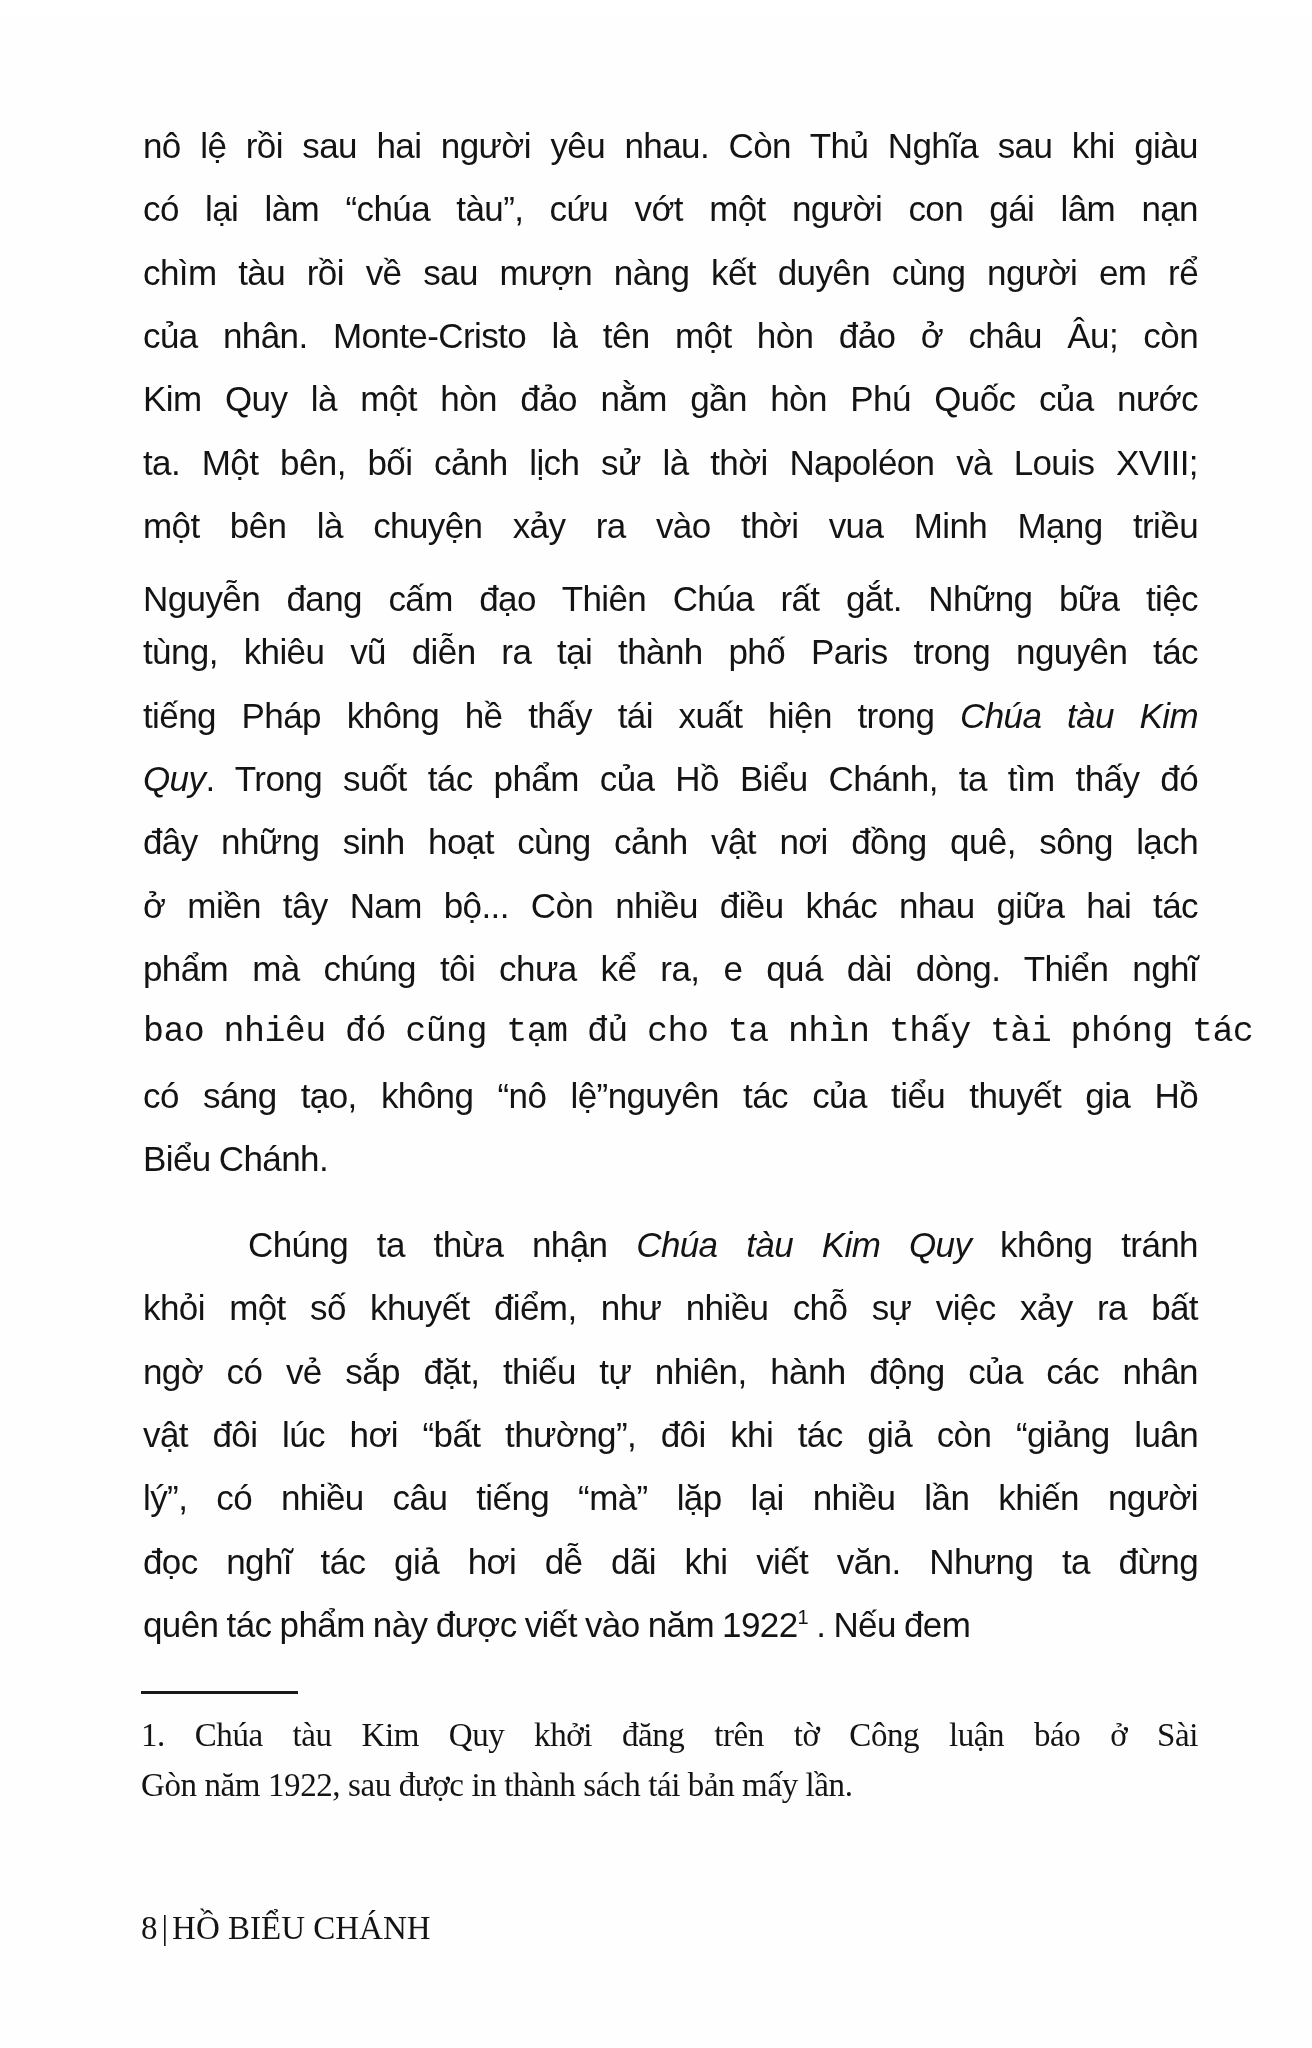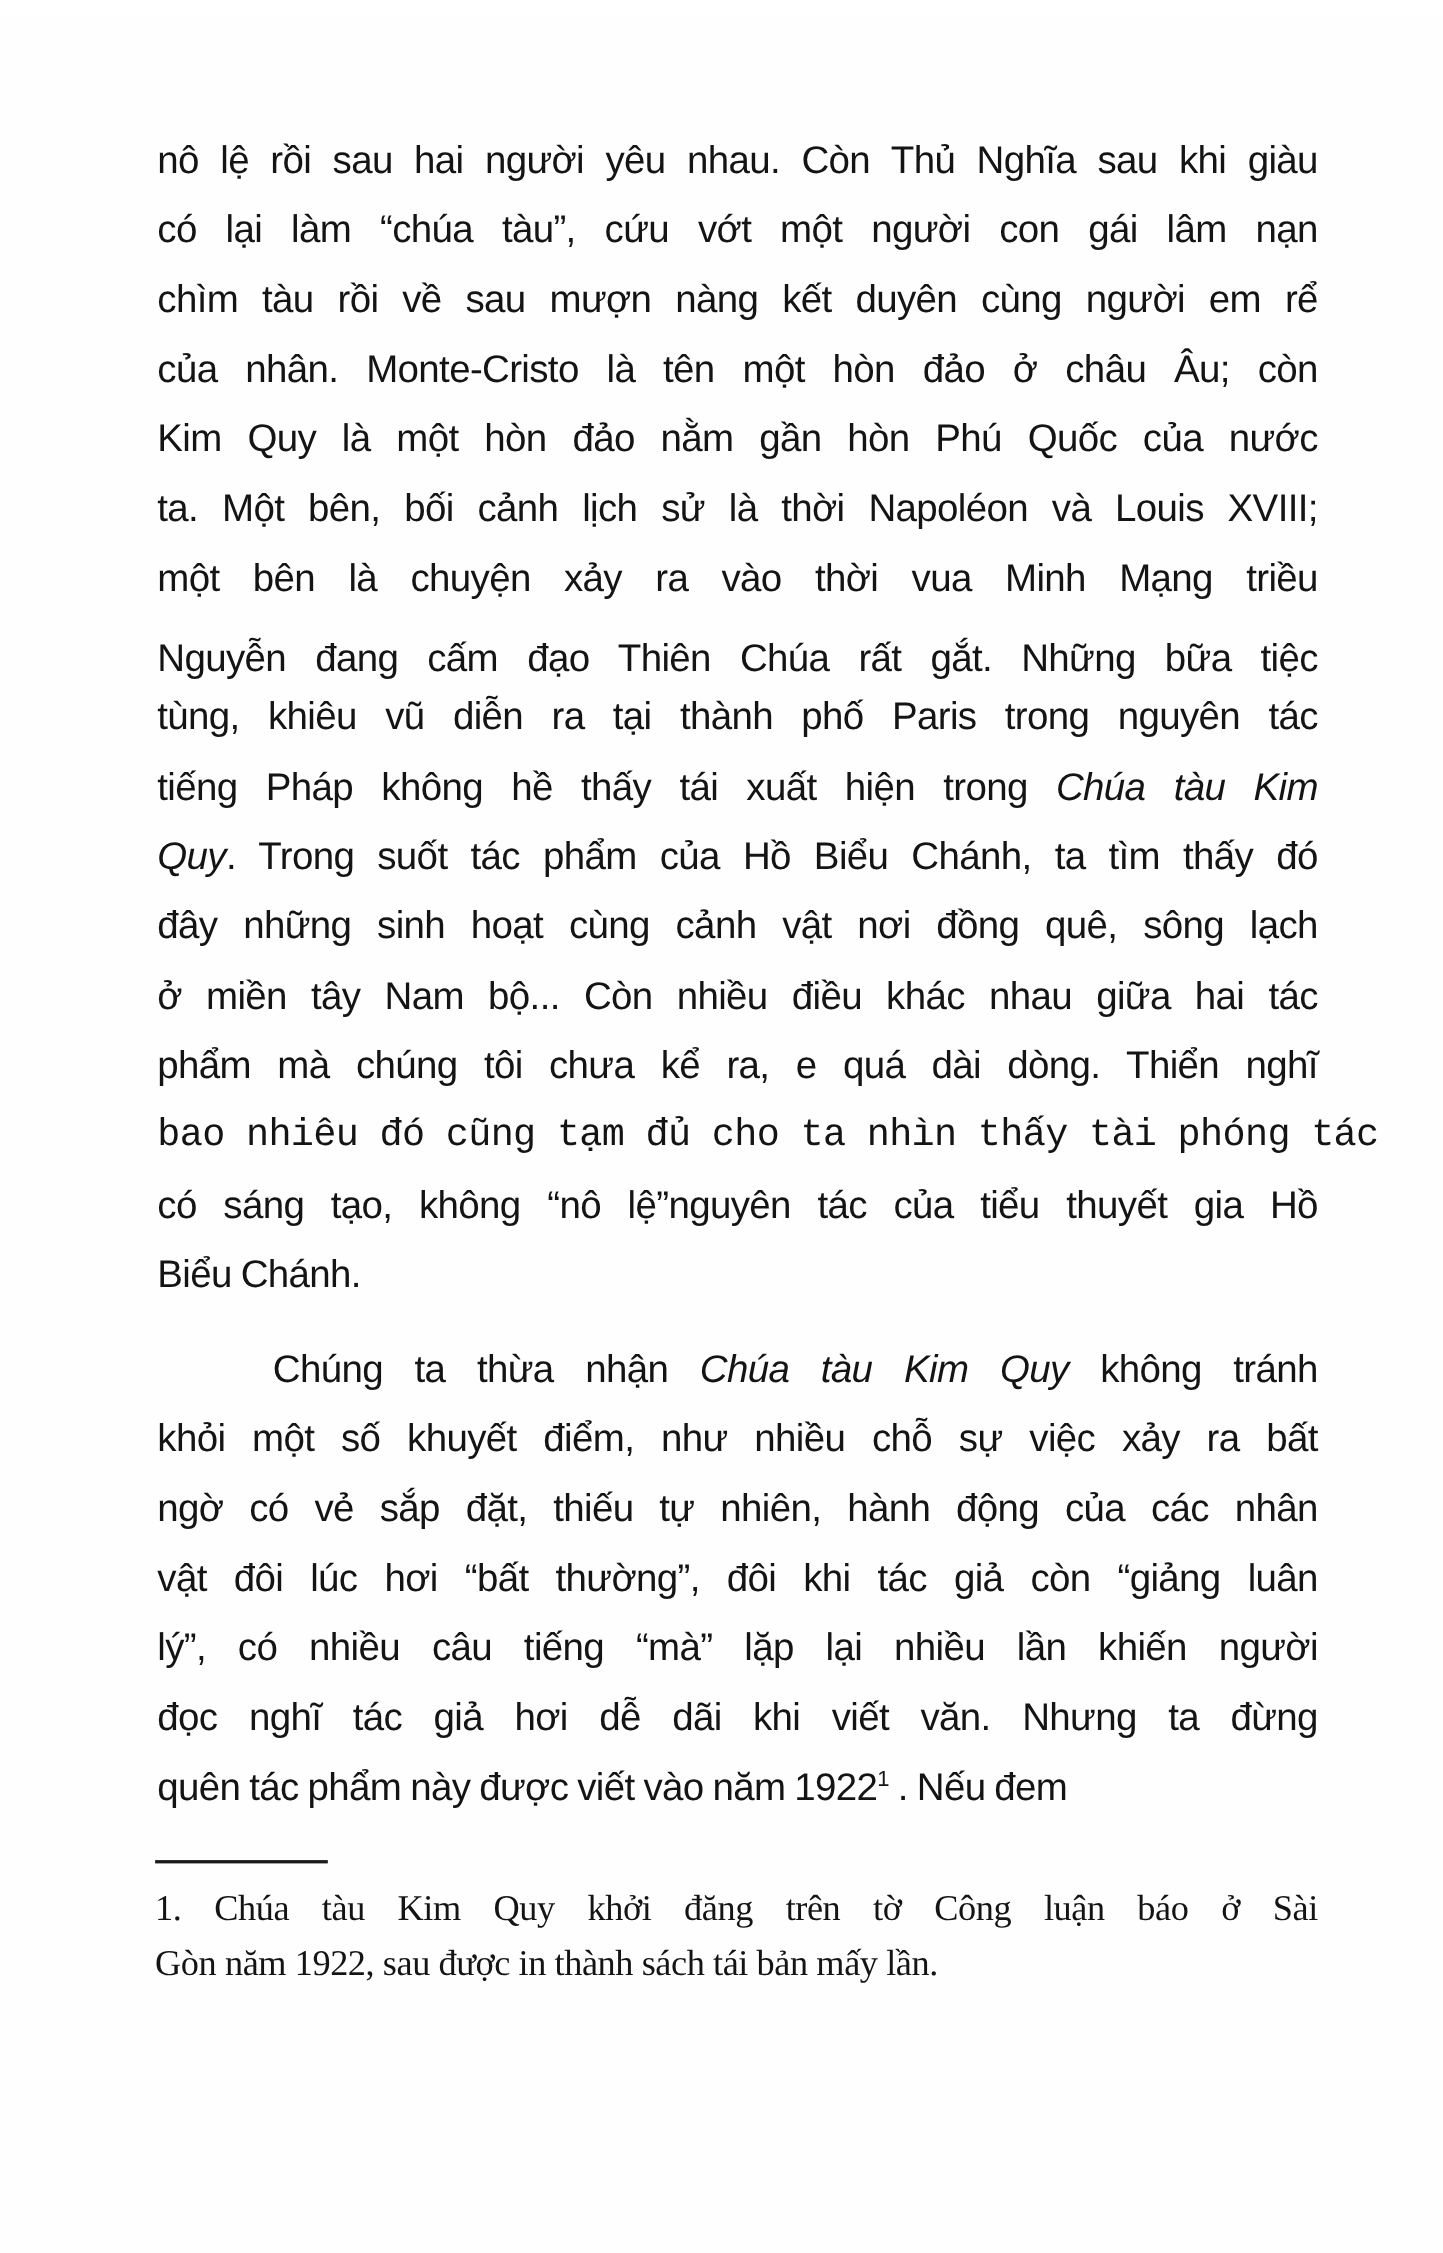--- a/index.html
+++ b/index.html
@@ -125,13 +125,16 @@
       </div>
   </div>
 
   <div class="footnote-rule"></div>
 
   <div class="footnote" id="footnote-0">
       <div class="line" style="position: absolute; top: 1700px;">1. Chúa tàu Kim Quy khởi đăng trên tờ Công luận báo ở Sài</div>
       <div class="line last" style="position: absolute; top: 1750px;">Gòn năm 1922, sau được in thành sách tái bản mấy lần.</div>
     </div>
 
+  <div class="running-footer">
+    <span>8</span><span class="sep">|</span><span>HỒ BIỂU CHÁNH</span>
+  </div>
 </div>
 
 </body></html>

